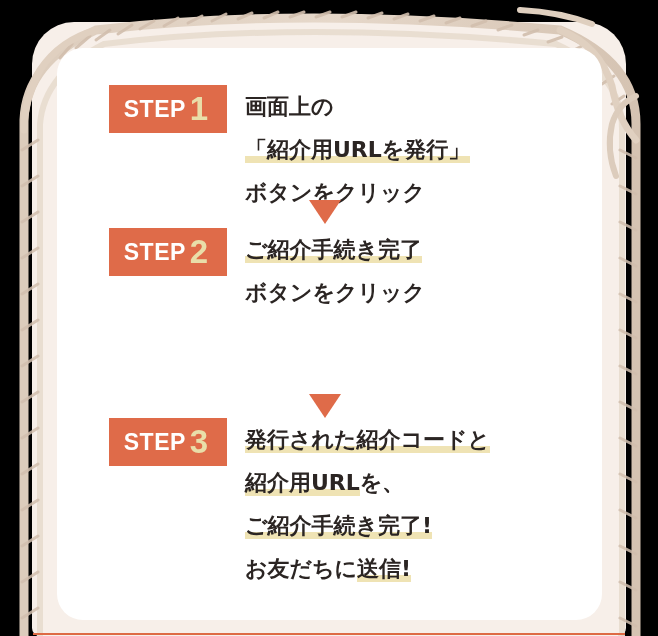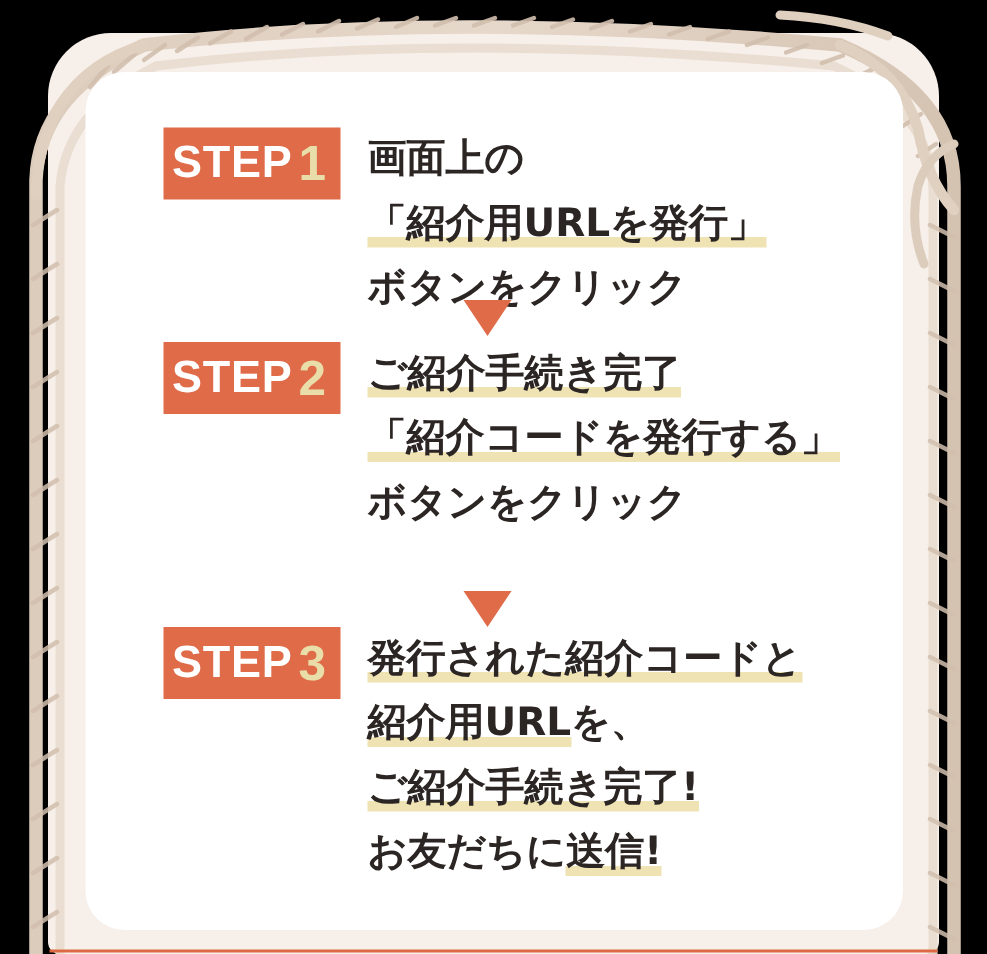--- a/index.html
+++ b/index.html
@@ -83,42 +83,42 @@
     width: 118px;
     height: 48px;
     background: #DF6B49;
     display: flex;
     align-items: center;
     justify-content: center;
     box-sizing: border-box;
     padding-right: 4px;
   }
   .step-badge .sb-word {
-    font-size: 30px;
+    font-size: 23px;
     font-weight: bold;
     color: #FFFFFF;
     letter-spacing: 0.5px;
     font-family: "Liberation Sans", sans-serif;
   }
   .step-badge .sb-num {
     font-size: 33px;
     font-weight: bold;
     color: #E9DEA9;
     line-height: 0.9;
     margin-left: 4px;
     font-family: "Liberation Sans", sans-serif;
   }
 
   .step-lines {
     margin-left: 18px;
     padding-top: 0px;
   }
 
   .line {
-    font-size: 26px;
+    font-size: 22px;
     font-weight: bold;
     color: #2B2523;
     line-height: 43px;
     white-space: nowrap;
     letter-spacing: 0px;
     font-family: "DejaVu Sans", "Liberation Sans", sans-serif;
   }
 
   .hl {
     background-image: linear-gradient(to top, #EFE3B4 0, #EFE3B4 7px, transparent 7px);
@@ -250,21 +250,20 @@
 
     <div class="arrow" style="left:252px; top:152px;"></div>
 
     <div class="step-row" style="left:52px; top:180px;">
       <div class="step-badge">
         <span class="sb-word">STEP</span>
         <span class="sb-num">2</span>
       </div>
       <div class="step-lines">
         <div class="line"><span class="hl">ご紹介手続き完了</span></div>
-        <div class="line"><span class="hl">「紹介コードを発行する」</span></div>
         <div class="line"><span>ボタンをクリック</span></div>
       </div>
     </div>
 
     <div class="arrow" style="left:252px; top:346px;"></div>
 
     <div class="step-row" style="left:52px; top:370px;">
       <div class="step-badge">
         <span class="sb-word">STEP</span>
         <span class="sb-num">3</span>

